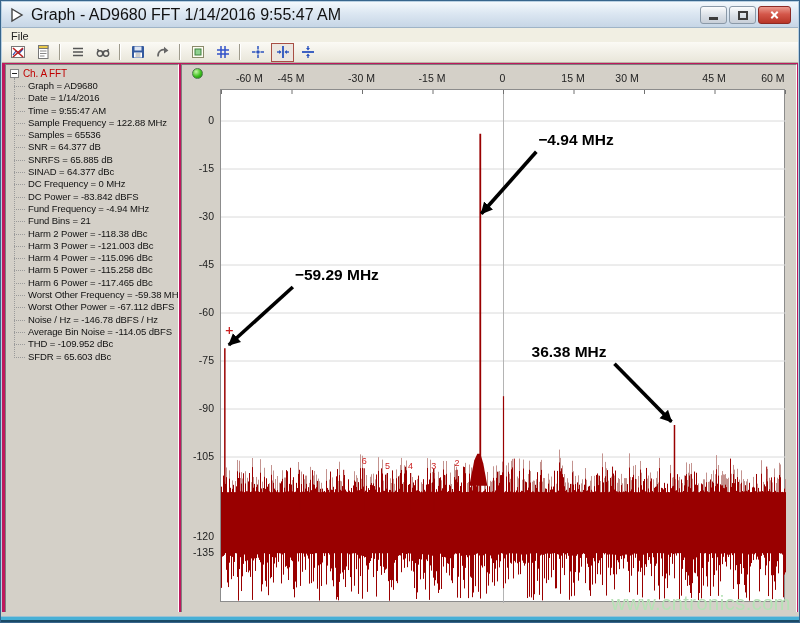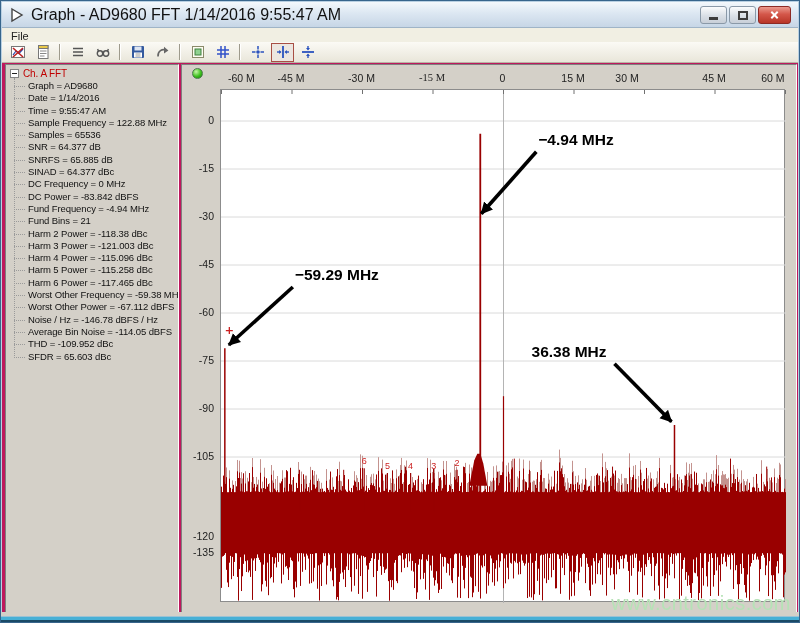--- a/index.html
+++ b/index.html
@@ -249,24 +249,24 @@
             <div class="tree-item">Average Bin Noise = -114.05 dBFS</div>
             <div class="tree-item">THD = -109.952 dBc</div>
             <div class="tree-item">SFDR = 65.603 dBc</div>
           </div>
       </div>
     </div>
 
     <div class="panel chart-panel">
       <span class="led"></span>
       <div class="xaxis">
-          <span class="first" style="left: 8px;">-60 M</span>
+          <span class="first" style="left: 16px;">-60 M</span>
           <span style="left: 71px;">-45 M</span>
           <span style="left: 141.5px;">-30 M</span>
-          <span style="left: 212px; font-family: Liberation Serif, serif;">-15 M</span>
+          <span style="left: 212px;">-15 M</span>
           <span style="left: 282.5px;">0</span>
           <span style="left: 353px;">15 M</span>
           <span style="left: 407px;">30 M</span>
           <span style="left: 494px;">45 M</span>
           <span class="last" style="left: 564.5px;">60 M</span>
         </div>
       <div class="yaxis">
           <span style="top: 49px;">0</span>
           <span style="top: 97px;">-15</span>
           <span style="top: 145px;">-30</span>

